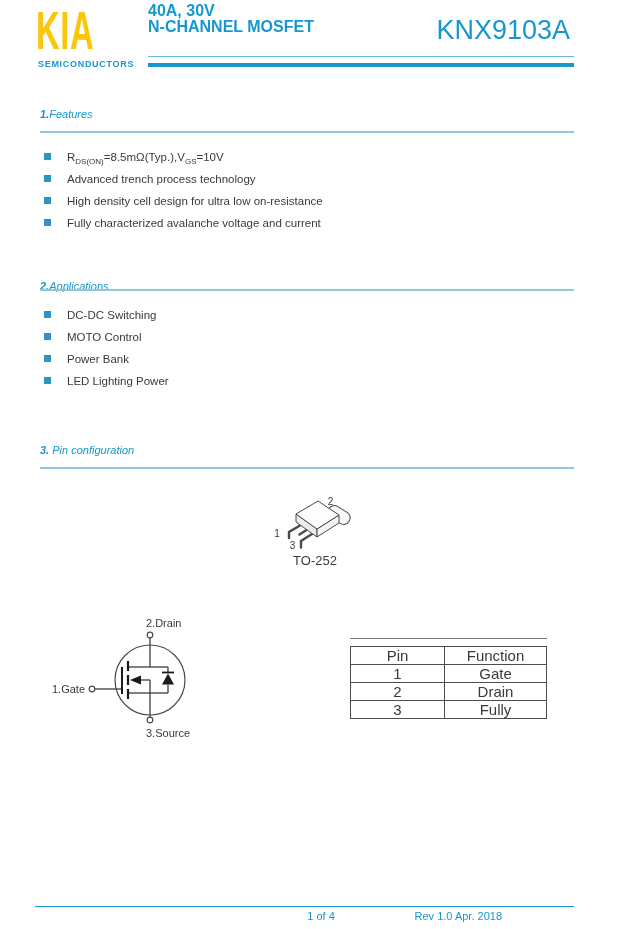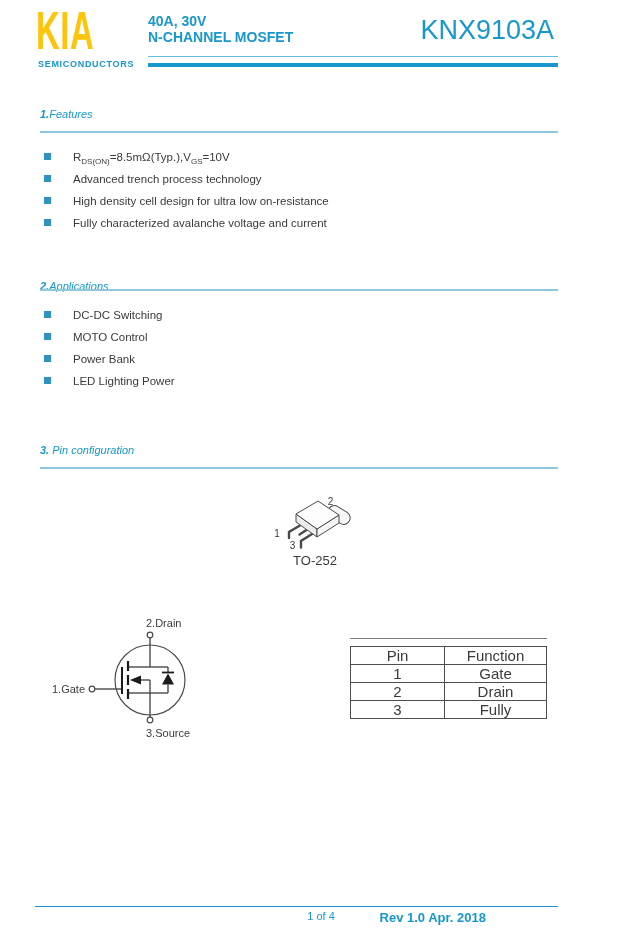--- a/index.html
+++ b/index.html
@@ -1,57 +1,57 @@
 <!DOCTYPE html>
 <html style="--accent: #1697CD; --underline: #8FC8DE; --logo_yellow: #FBC50B; --bullet_blue: #2D93C4; --text_dark: #3A3A3A; --diagram_stroke: #4A4A4A;"><head>
 <meta charset="utf-8">
 <style>
   html,body{margin:0;padding:0;background:#fff;}
   .page{
     position:relative;width:558px;height:929px;background:#ffffff;overflow:hidden;
-    font-family:"Liberation Sans","DejaVu Sans",sans-serif;color:var(--text_dark,#3A3A3A);
+    font-family:"Liberation Sans","DejaVu Sans",sans-serif;color:var(--text_dark,#3A3A3A);padding-left:16px;
   }
   
   .logo-kia{
     position:absolute;left:36px;top:4px;font-size:53px;font-weight:bold;line-height:54px;
     color:var(--logo_yellow,#FBC50B);transform:scaleX(.62);transform-origin:left top;letter-spacing:1px;
   }
   .logo-sub{
     position:absolute;left:38px;top:59px;font-size:9px;font-weight:bold;letter-spacing:.7px;
     color:var(--accent,#1697CD);
   }
-  .subtitle{position:absolute;left:148px;top:13px;font-size:14px;font-weight:bold;line-height:16px;color:var(--accent,#1697CD);}
+  .subtitle{position:absolute;left:148px;top:3px;font-size:16px;font-weight:bold;line-height:16px;color:var(--accent,#1697CD);}
   .partnum{position:absolute;right:4px;top:12px;font-size:27px;line-height:36px;color:var(--accent,#1697CD);}
   .rule-thin{position:absolute;left:148px;top:56px;width:490px;height:1px;background:var(--accent,#1697CD);opacity:.65;}
   .rule-thick{position:absolute;left:148px;top:63px;width:490px;height:4px;background:var(--accent,#1697CD);}
   
   .sec-title{position:absolute;left:40px;font-size:11px;color:var(--accent,#1697CD);font-style:italic;}
   .sec-title b{font-weight:bold;}
   .sec-underline{position:absolute;left:40px;width:594px;height:2px;background:var(--underline,#8FC8DE);}
   
   .bullet-list{position:absolute;left:44px;}
-  .bullet-item{display:flex;align-items:flex-start;height:14px;margin-bottom:8px;font-size:11.5px;line-height:14px;gap:6px;}
+  .bullet-item{display:flex;align-items:flex-start;height:14px;margin-bottom:8px;font-size:11.5px;line-height:14px;}
   .bullet-sq{flex:none;width:7px;height:7px;margin:3px 16px 0 0;background:var(--bullet_blue,#2D93C4);}
   .bullet-text sub{font-size:8px;}
   
   .pkg-svg{position:absolute;left:255px;top:490px;}
   .pkg-label{position:absolute;left:265px;top:553px;width:100px;text-align:center;font-size:13px;}
   .sym-svg{position:absolute;left:45px;top:610px;}
   
   .pin-table-wrap{position:absolute;left:350px;top:638px;width:197px;}
   .pin-table-topline{height:1px;background:#7a7a7a;margin-bottom:7px;}
   table.pin-table{width:197px;border-collapse:collapse;font-size:15px;}
   table.pin-table th,table.pin-table td{
     border:1px solid #4d4d4d;height:15px;padding:0;text-align:center;font-weight:normal;color:var(--text_dark,#3A3A3A);
   }
   table.pin-table th:first-child,table.pin-table td:first-child{width:93px;}
   
   .footer-line{position:absolute;left:35px;top:906px;width:603px;height:1px;background:var(--accent,#1697CD);}
   .footer-page{position:absolute;left:0;top:910px;width:642px;text-align:center;font-size:11px;font-weight:normal;color:var(--accent,#1697CD);}
-  .footer-rev{position:absolute;right:72px;top:910px;font-size:13px;font-weight:bold;color:var(--accent,#1697CD);}
+  .footer-rev{position:absolute;right:72px;top:910px;font-size:11px;font-weight:normal;color:var(--accent,#1697CD);}
   svg text{font-family:"Liberation Sans","DejaVu Sans",sans-serif;}
 </style>
 </head>
 <body>
 
 <div class="page">
 
   <div class="logo-kia">KIA</div>
   <div class="logo-sub">SEMICONDUCTORS</div>
   <div class="subtitle">

